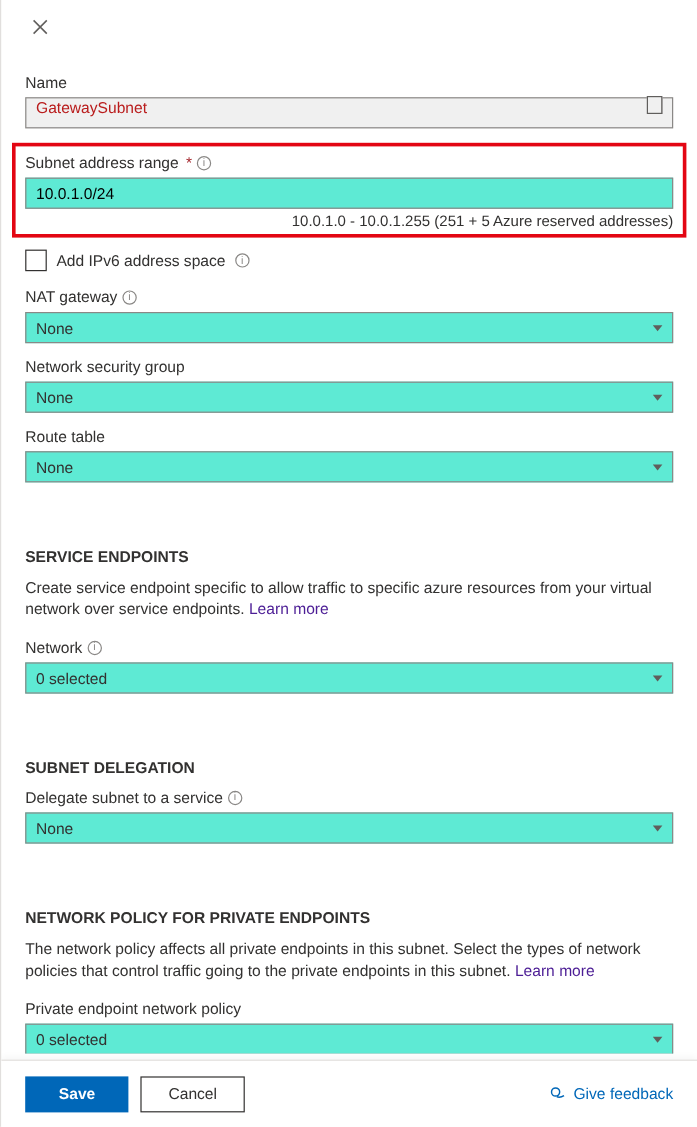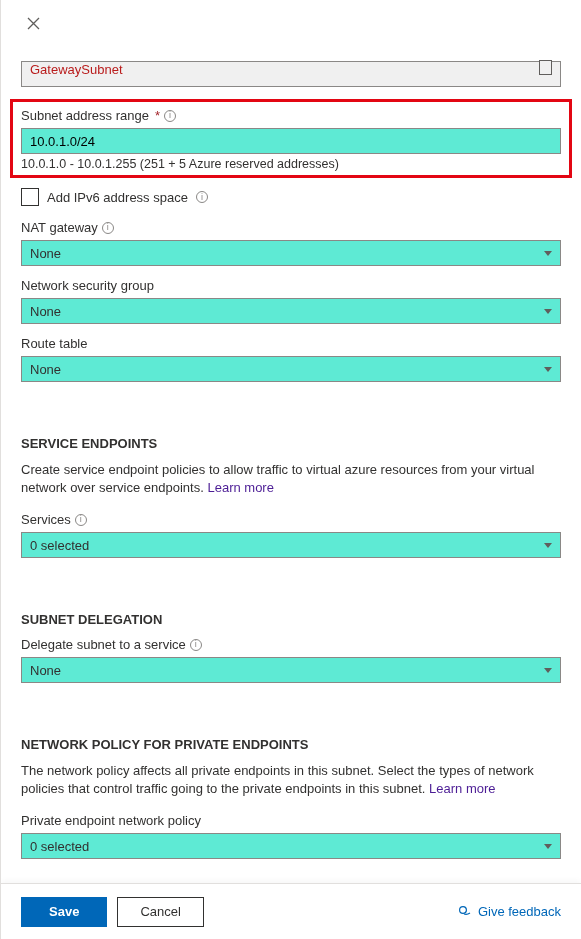--- a/index.html
+++ b/index.html
@@ -88,21 +88,21 @@
     width:11px; height:13px;
     border:1px solid #605e5c;
     background:#f0f0f0;
   }
   .highlight-box {
     border: 3px solid #e30613;
     padding: 6px 8px 4px 8px;
     margin: 0 -11px 10px -11px;
   }
   .range-help {
-    text-align: left;
+    text-align: right;
     font-size: 12.5px;
     color: #323130;
     margin-top: 3px;
   }
   .checkbox-row {
     display:flex;
     align-items:center;
     gap:8px;
     margin-bottom: 14px;
   }
@@ -185,20 +185,21 @@
 
   <div class="header-row">
     <div class="close-x">
       <svg width="13" height="13" viewBox="0 0 13 13">
           <path d="M1 1 L12 12 M12 1 L1 12" stroke="#605e5c" stroke-width="1.3" fill="none"></path>
         </svg>
     </div>
   </div>
 
   <div class="field">
+    <div class="field-label">Name</div>
     <div class="text-input readonly">
       <span>GatewaySubnet</span>
       <span class="copy-icon"></span>
     </div>
   </div>
 
   <div class="highlight-box">
     <div class="field" style="margin-bottom:0;">
       <div class="field-label">
         <span>Subnet address range</span>
@@ -244,26 +245,26 @@
     <div class="select">
       <span>None</span>
       <span class="chevron-down"></span>
     </div>
   </div>
 
   <div class="spacer-med"></div>
 
   <div class="section-heading">SERVICE ENDPOINTS</div>
   <div class="desc">
-    <span>Create service endpoint policies to allow traffic to virtual azure resources from your virtual network over service endpoints.</span>
+    <span>Create service endpoint specific to allow traffic to specific azure resources from your virtual network over service endpoints.</span>
     <span class="link">Learn more</span>
   </div>
   <div class="field">
     <div class="field-label">
-      <span>Services</span>
+      <span>Network</span>
       <span class="info-icon">i</span>
     </div>
     <div class="select">
       <span>0 selected</span>
       <span class="chevron-down"></span>
     </div>
   </div>
 
   <div class="spacer-med"></div>
 

